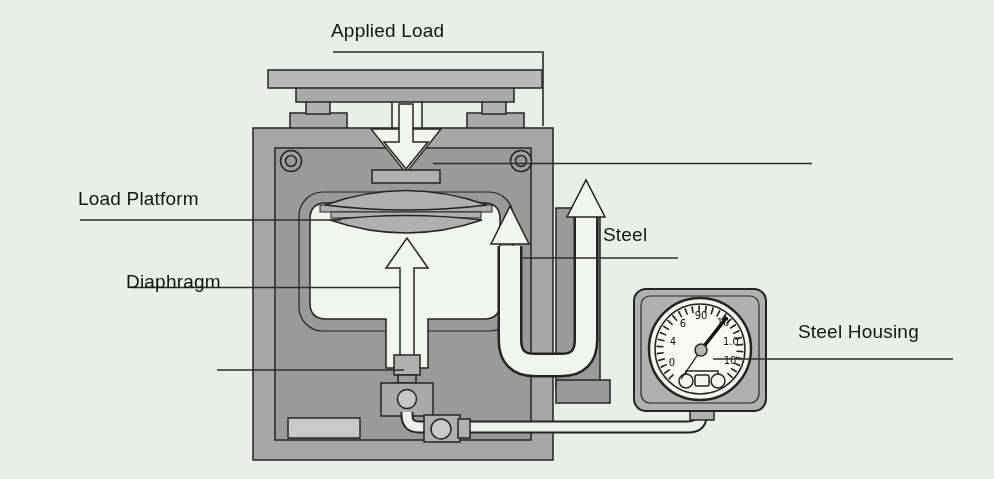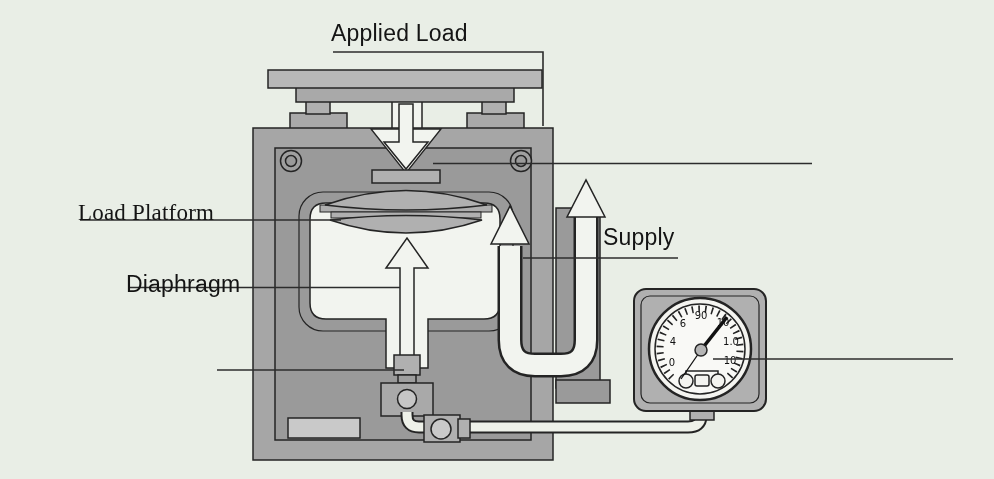--- a/index.html
+++ b/index.html
@@ -1,19 +1,19 @@
 <!DOCTYPE html>
 <html><head>
 <meta charset="utf-8">
 <style>
   html,body{margin:0;padding:0;}
   body{font-family:"Liberation Sans",sans-serif;}
   #stage{position:relative;width:994px;height:479px;overflow:hidden;background:#e9eee6;}
   #stage svg{position:absolute;left:0;top:0;}
-  .lbl{position:absolute;font-family:"Liberation Sans",sans-serif;font-size:23px;color:#141414;
+  .lbl{position:absolute;font-family:"Liberation Sans",sans-serif;font-size:19px;color:#141414;
        white-space:nowrap;letter-spacing:0.2px;}
   .lbl2{line-height:30px;}
   .outl{stroke:#242424;stroke-width:1.5;}
   .metal{fill:#b0b0b0;}
   .metalmid{fill:#a9a9a9;}
   .white{fill:#f2f4ef;}
   .leader{stroke:#2c2c2c;stroke-width:1.6;fill:none;}
   .dial-num{font-family:"DejaVu Sans",sans-serif;font-size:10px;fill:#111;text-anchor:middle;}
 </style>
 </head>
@@ -120,16 +120,17 @@
   <path d="M 333 52 H 543 V 126" class="leader"></path>
   <line x1="433" y1="163.5" x2="812" y2="163.5" class="leader"></line>
   <line x1="80" y1="220" x2="341" y2="220" class="leader"></line>
   <line x1="130" y1="287.5" x2="400" y2="287.5" class="leader"></line>
   <line x1="217" y1="370" x2="404" y2="370" class="leader"></line>
   <line x1="523" y1="258" x2="678" y2="258" class="leader"></line>
   <line x1="713" y1="359" x2="953" y2="359" class="leader"></line>
 </svg>
 
   <div class="lbl" style="left:331px;top:20px;">Applied Load</div>
-  <div class="lbl" style="left:78px;top:200px;font-family:Liberation Serif, serif;">Load Platform</div>
+  <div class="lbl" style="left:78px;top:188px;">Load Platform</div>
   <div class="lbl" style="left:126px;top:251px;margin-top:20px;">Diaphragm</div>
-  <div class="lbl" style="left:603px;top:224px;">Supply</div>
+  <div class="lbl" style="left:603px;top:224px;">Steel</div>
+  <div class="lbl" style="left:798px;top:321px;">Steel Housing</div>
 </div>
 
 </body></html>

